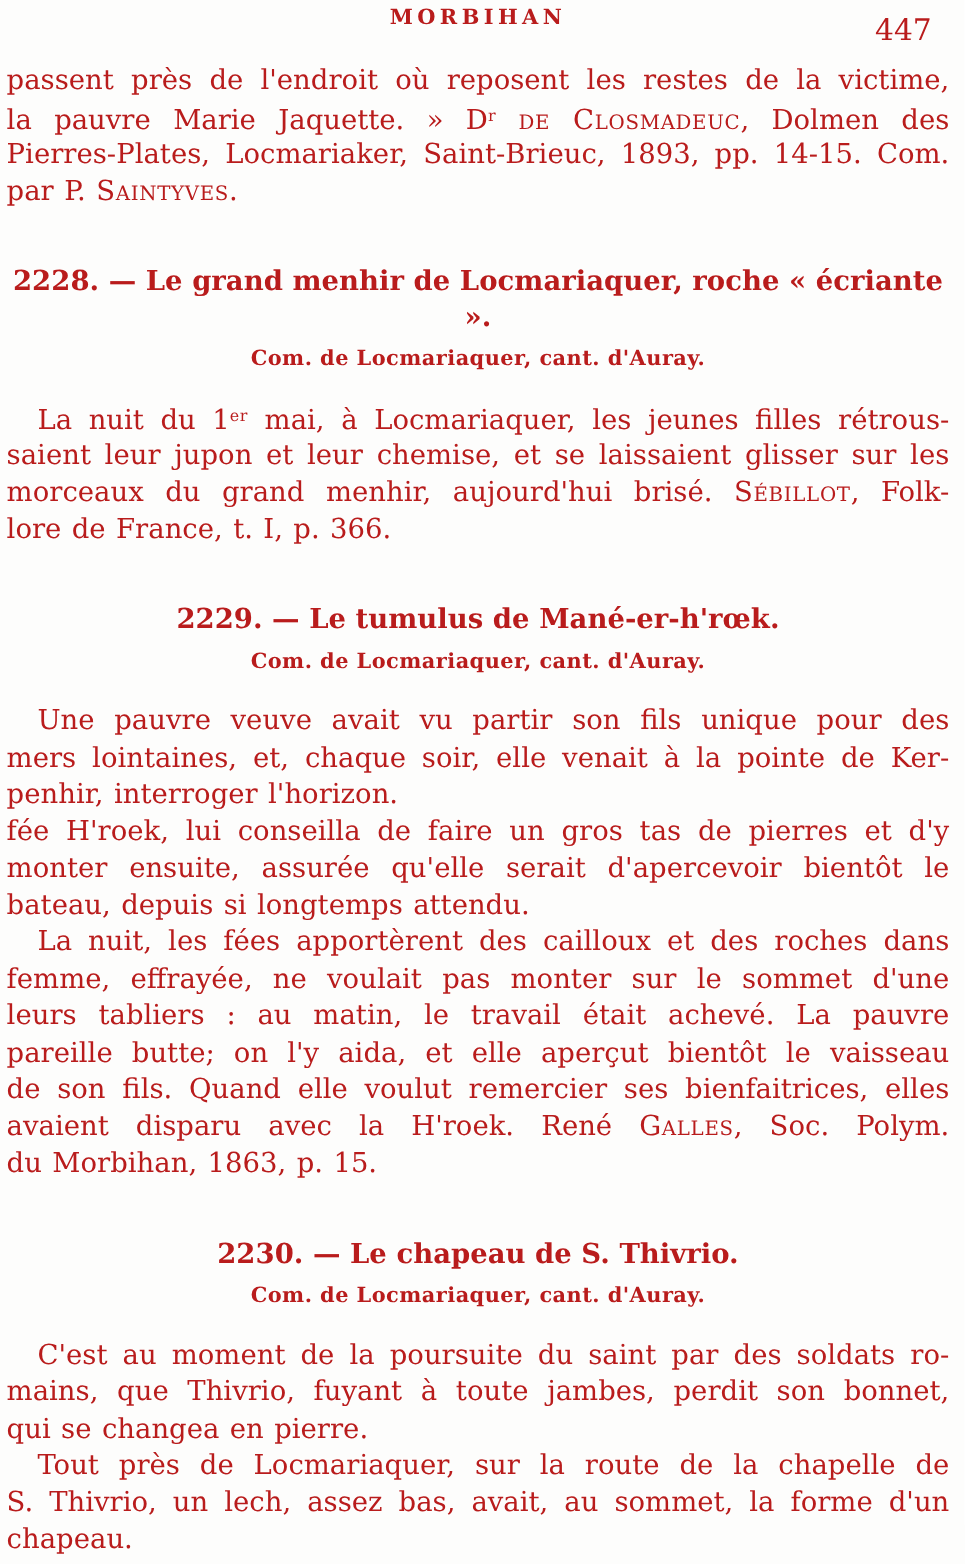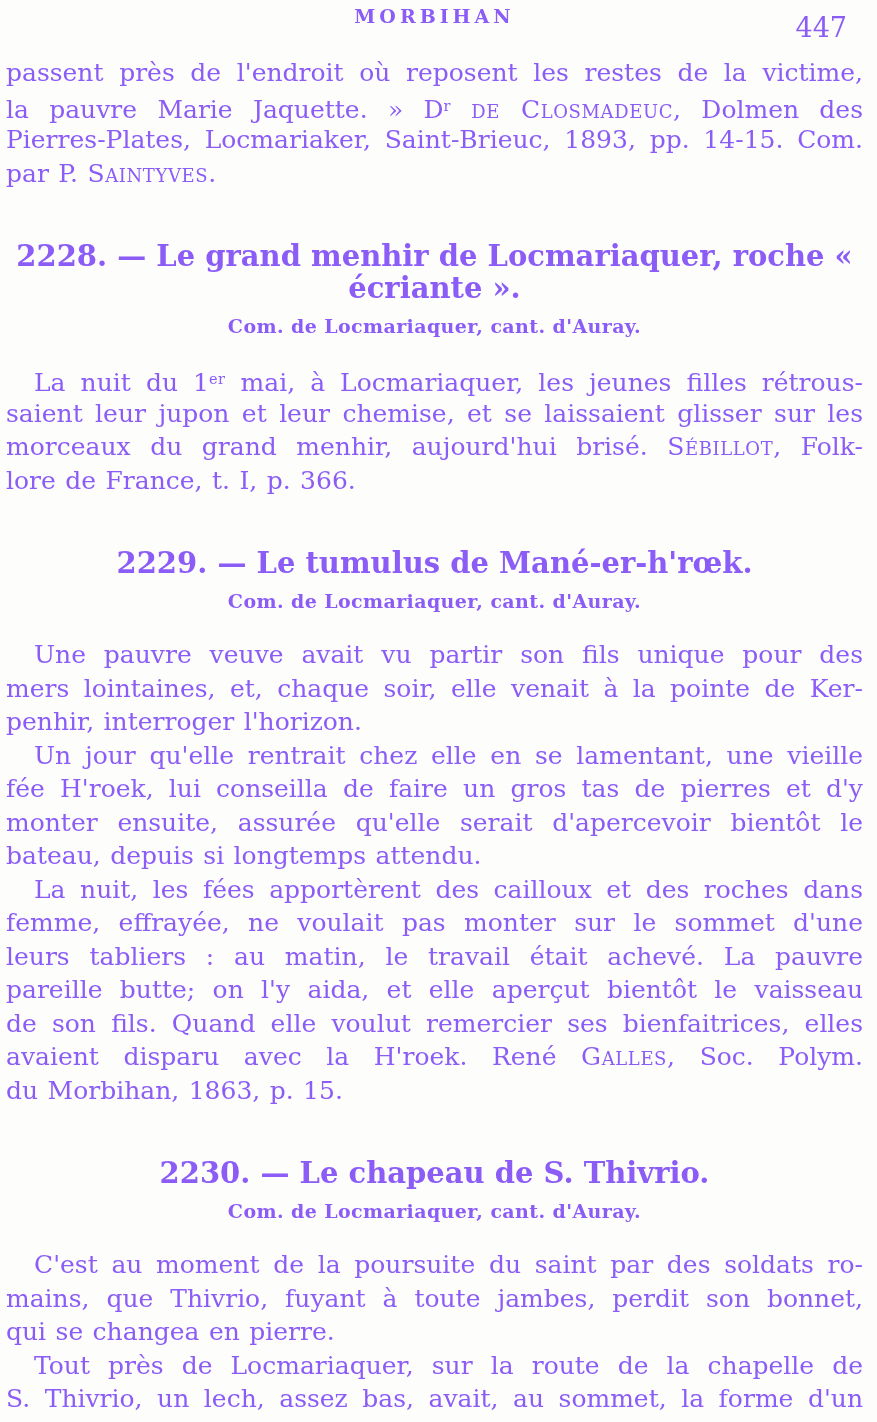--- a/index.html
+++ b/index.html
@@ -7,21 +7,21 @@
     padding: 0;
     background: #ffffff;
   }
   .page {
     position: relative;
     width: 877px;
     height: 1422px;
     box-sizing: border-box;
     padding: 4px 14px 0 6px;
     background: #fdfdfc;
-    color: #8b5cf6;
+    color: #b91c1c;
     font-family: "DejaVu Serif", serif;
     overflow: hidden;
   }
   .running-header {
     position: relative;
     height: 27px;
   }
   .running-title {
     position: absolute;
     left: 0;
@@ -37,21 +37,21 @@
     right: 16px;
     top: -4px;
     font-size: 27px;
     margin-top: 12px;
   }
   .paragraph-block { }
   .intro-block { margin-top: 25px; }
   .section-heading {
     margin: 50px 0 0 0;
     text-align: center;
-    font-size: 29px;
+    font-size: 25px;
     font-weight: bold;
     line-height: 32px;
   }
   .section-com {
     margin-top: 10px;
     text-align: center;
     font-size: 19px;
     font-weight: bold;
     line-height: 24px;
     letter-spacing: 0.4px;
@@ -114,21 +114,20 @@
   <section>
     <h2 class="section-heading">2229. — Le tumulus de Mané-er-h'rœk.</h2>
     <div class="section-com">Com. de Locmariaquer, cant. d'Auray.</div>
     <div class="paragraph-block section-body">
         <div class="paragraph">
           <div class="line just indent"><span class="seg-n">Une pauvre veuve avait vu partir son fils unique pour des</span></div>
           <div class="line just"><span class="seg-n">mers lointaines, et, chaque soir, elle venait à la pointe de Ker-</span></div>
           <div class="line"><span class="seg-n">penhir, interroger l'horizon.</span></div>
         </div>
         <div class="paragraph">
-          <div class="line just indent"><span class="seg-n">Un jour qu'elle rentrait chez elle en se lamentant, une vieille</span></div>
           <div class="line just"><span class="seg-n">fée H'roek, lui conseilla de faire un gros tas de pierres et d'y</span></div>
           <div class="line just"><span class="seg-n">monter ensuite, assurée qu'elle serait d'apercevoir bientôt le</span></div>
           <div class="line"><span class="seg-n">bateau, depuis si longtemps attendu.</span></div>
         </div>
         <div class="paragraph">
           <div class="line just indent"><span class="seg-n">La nuit, les fées apportèrent des cailloux et des roches dans</span></div>
           <div class="line just"><span class="seg-n">femme, effrayée, ne voulait pas monter sur le sommet d'une</span></div>
           <div class="line just"><span class="seg-n">leurs tabliers : au matin, le travail était achevé. La pauvre</span></div>
           <div class="line just"><span class="seg-n">pareille butte; on l'y aida, et elle aperçut bientôt le vaisseau</span></div>
           <div class="line just"><span class="seg-n">de son fils. Quand elle voulut remercier ses bienfaitrices, elles</span></div>

